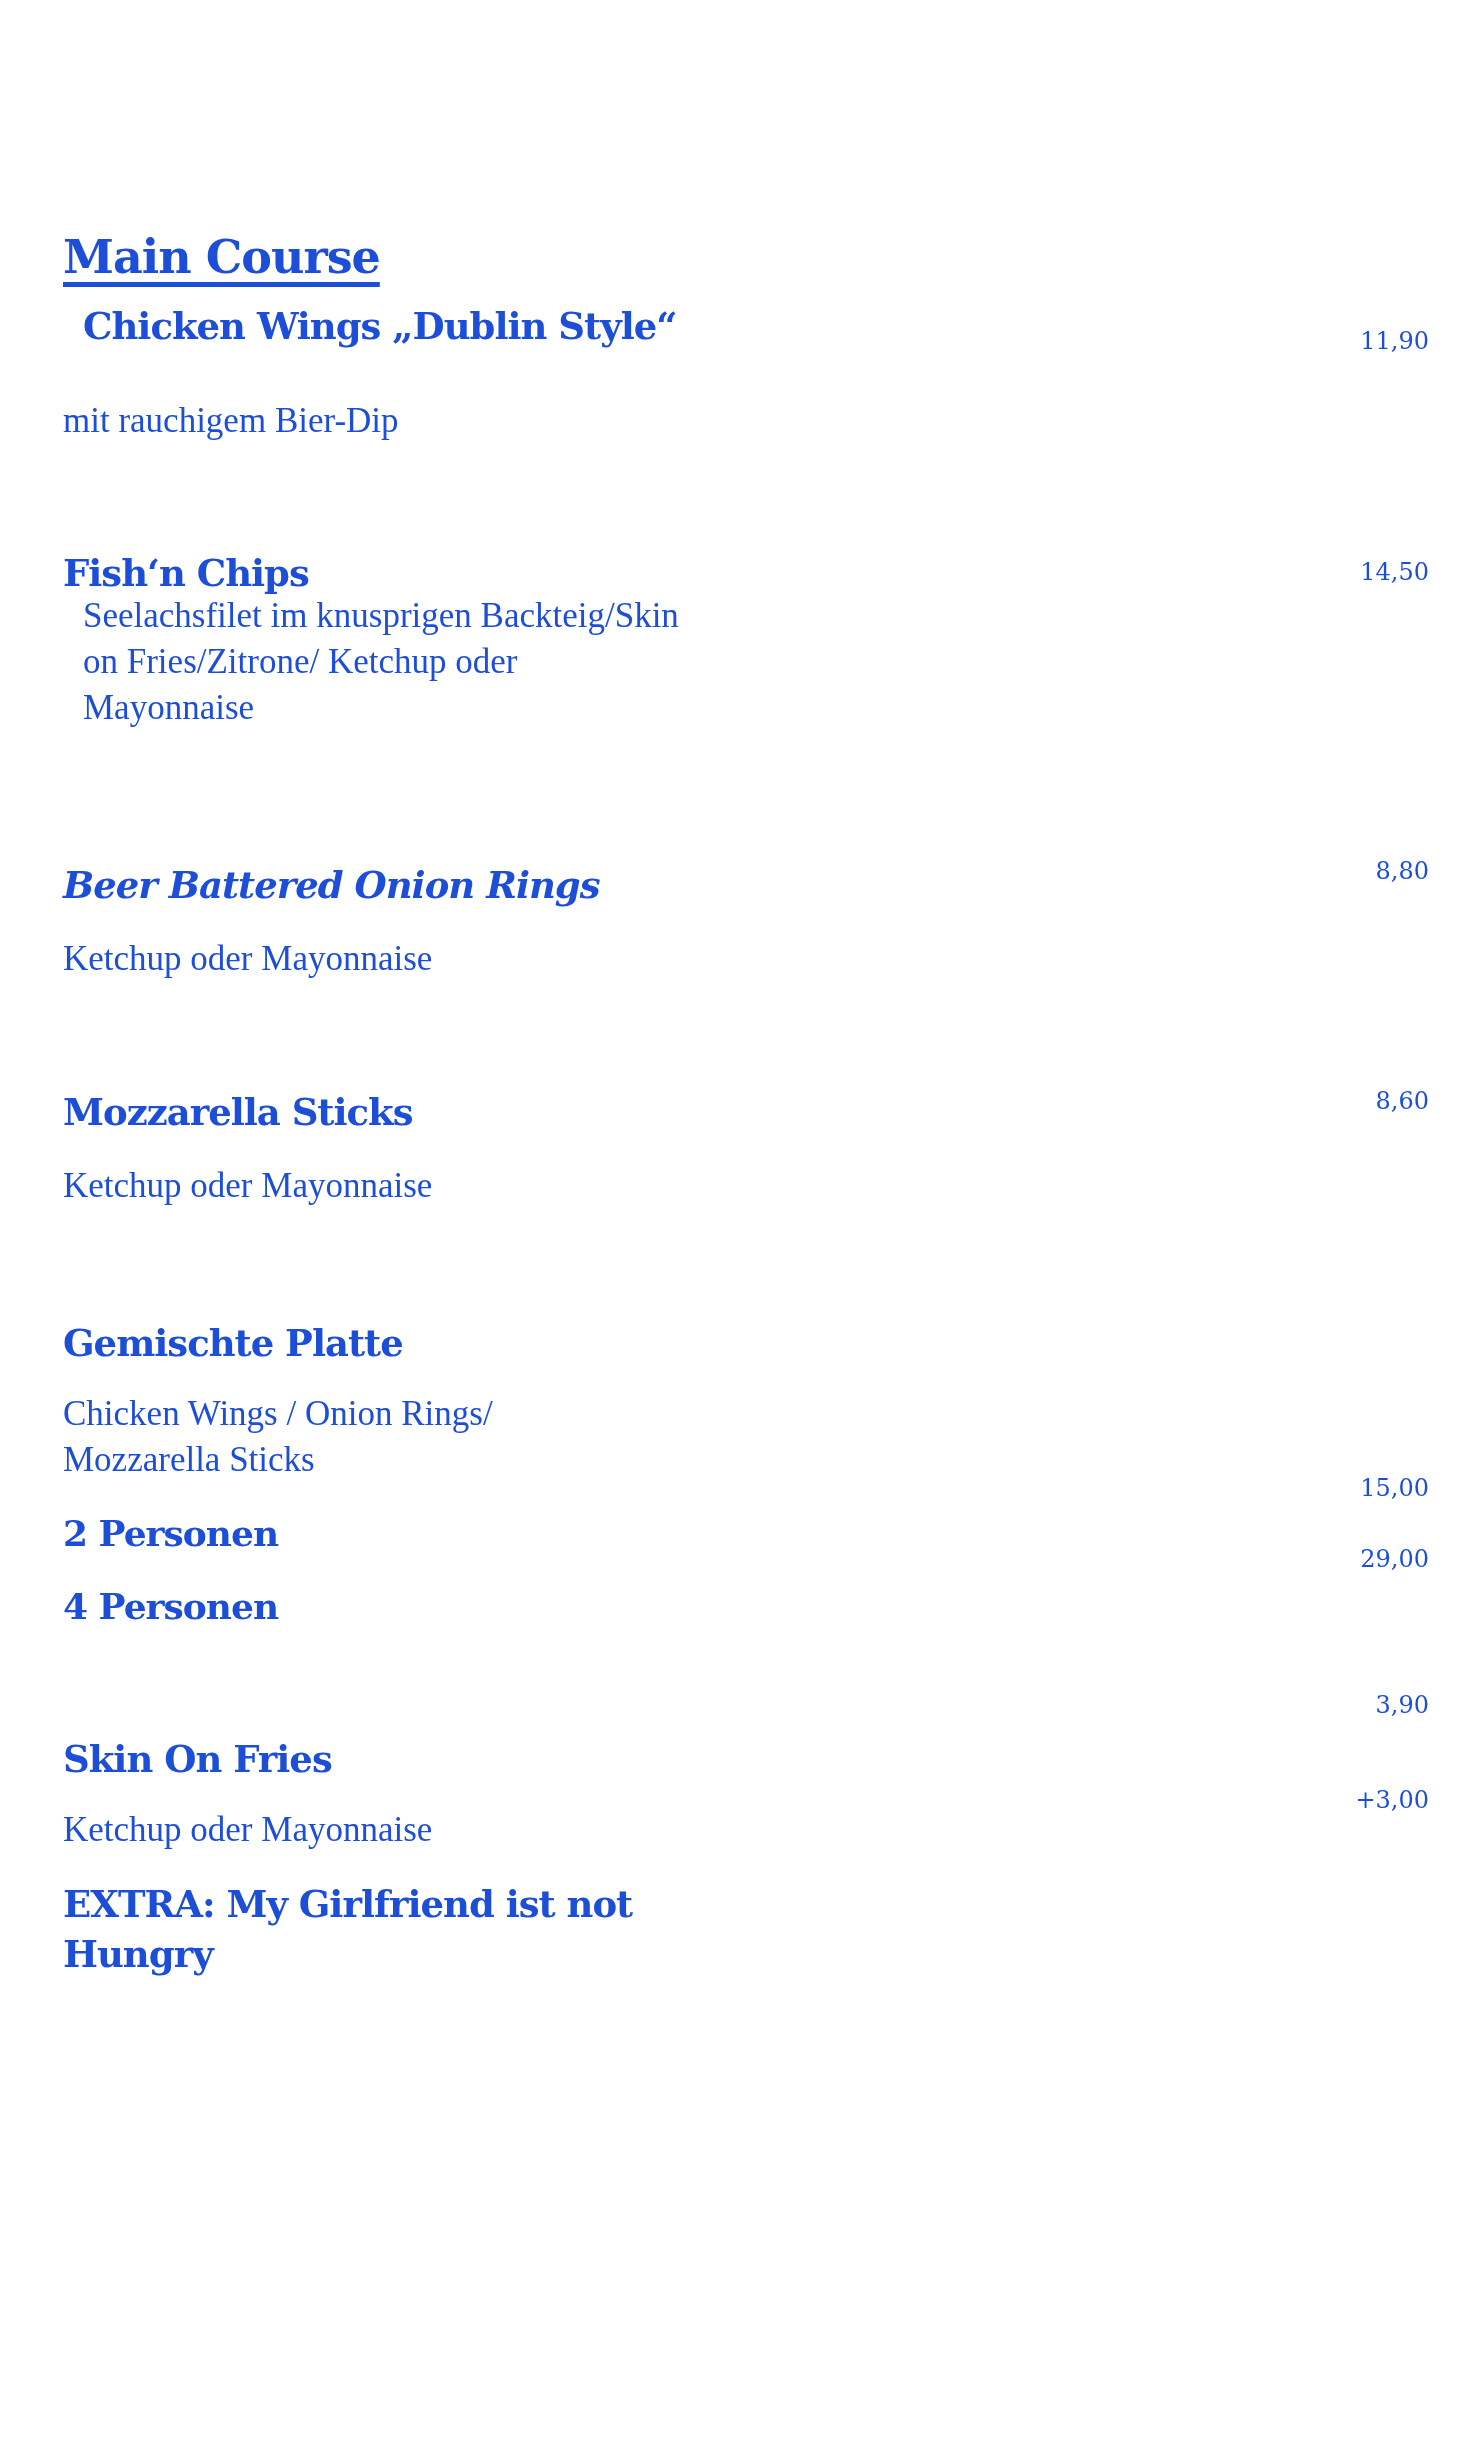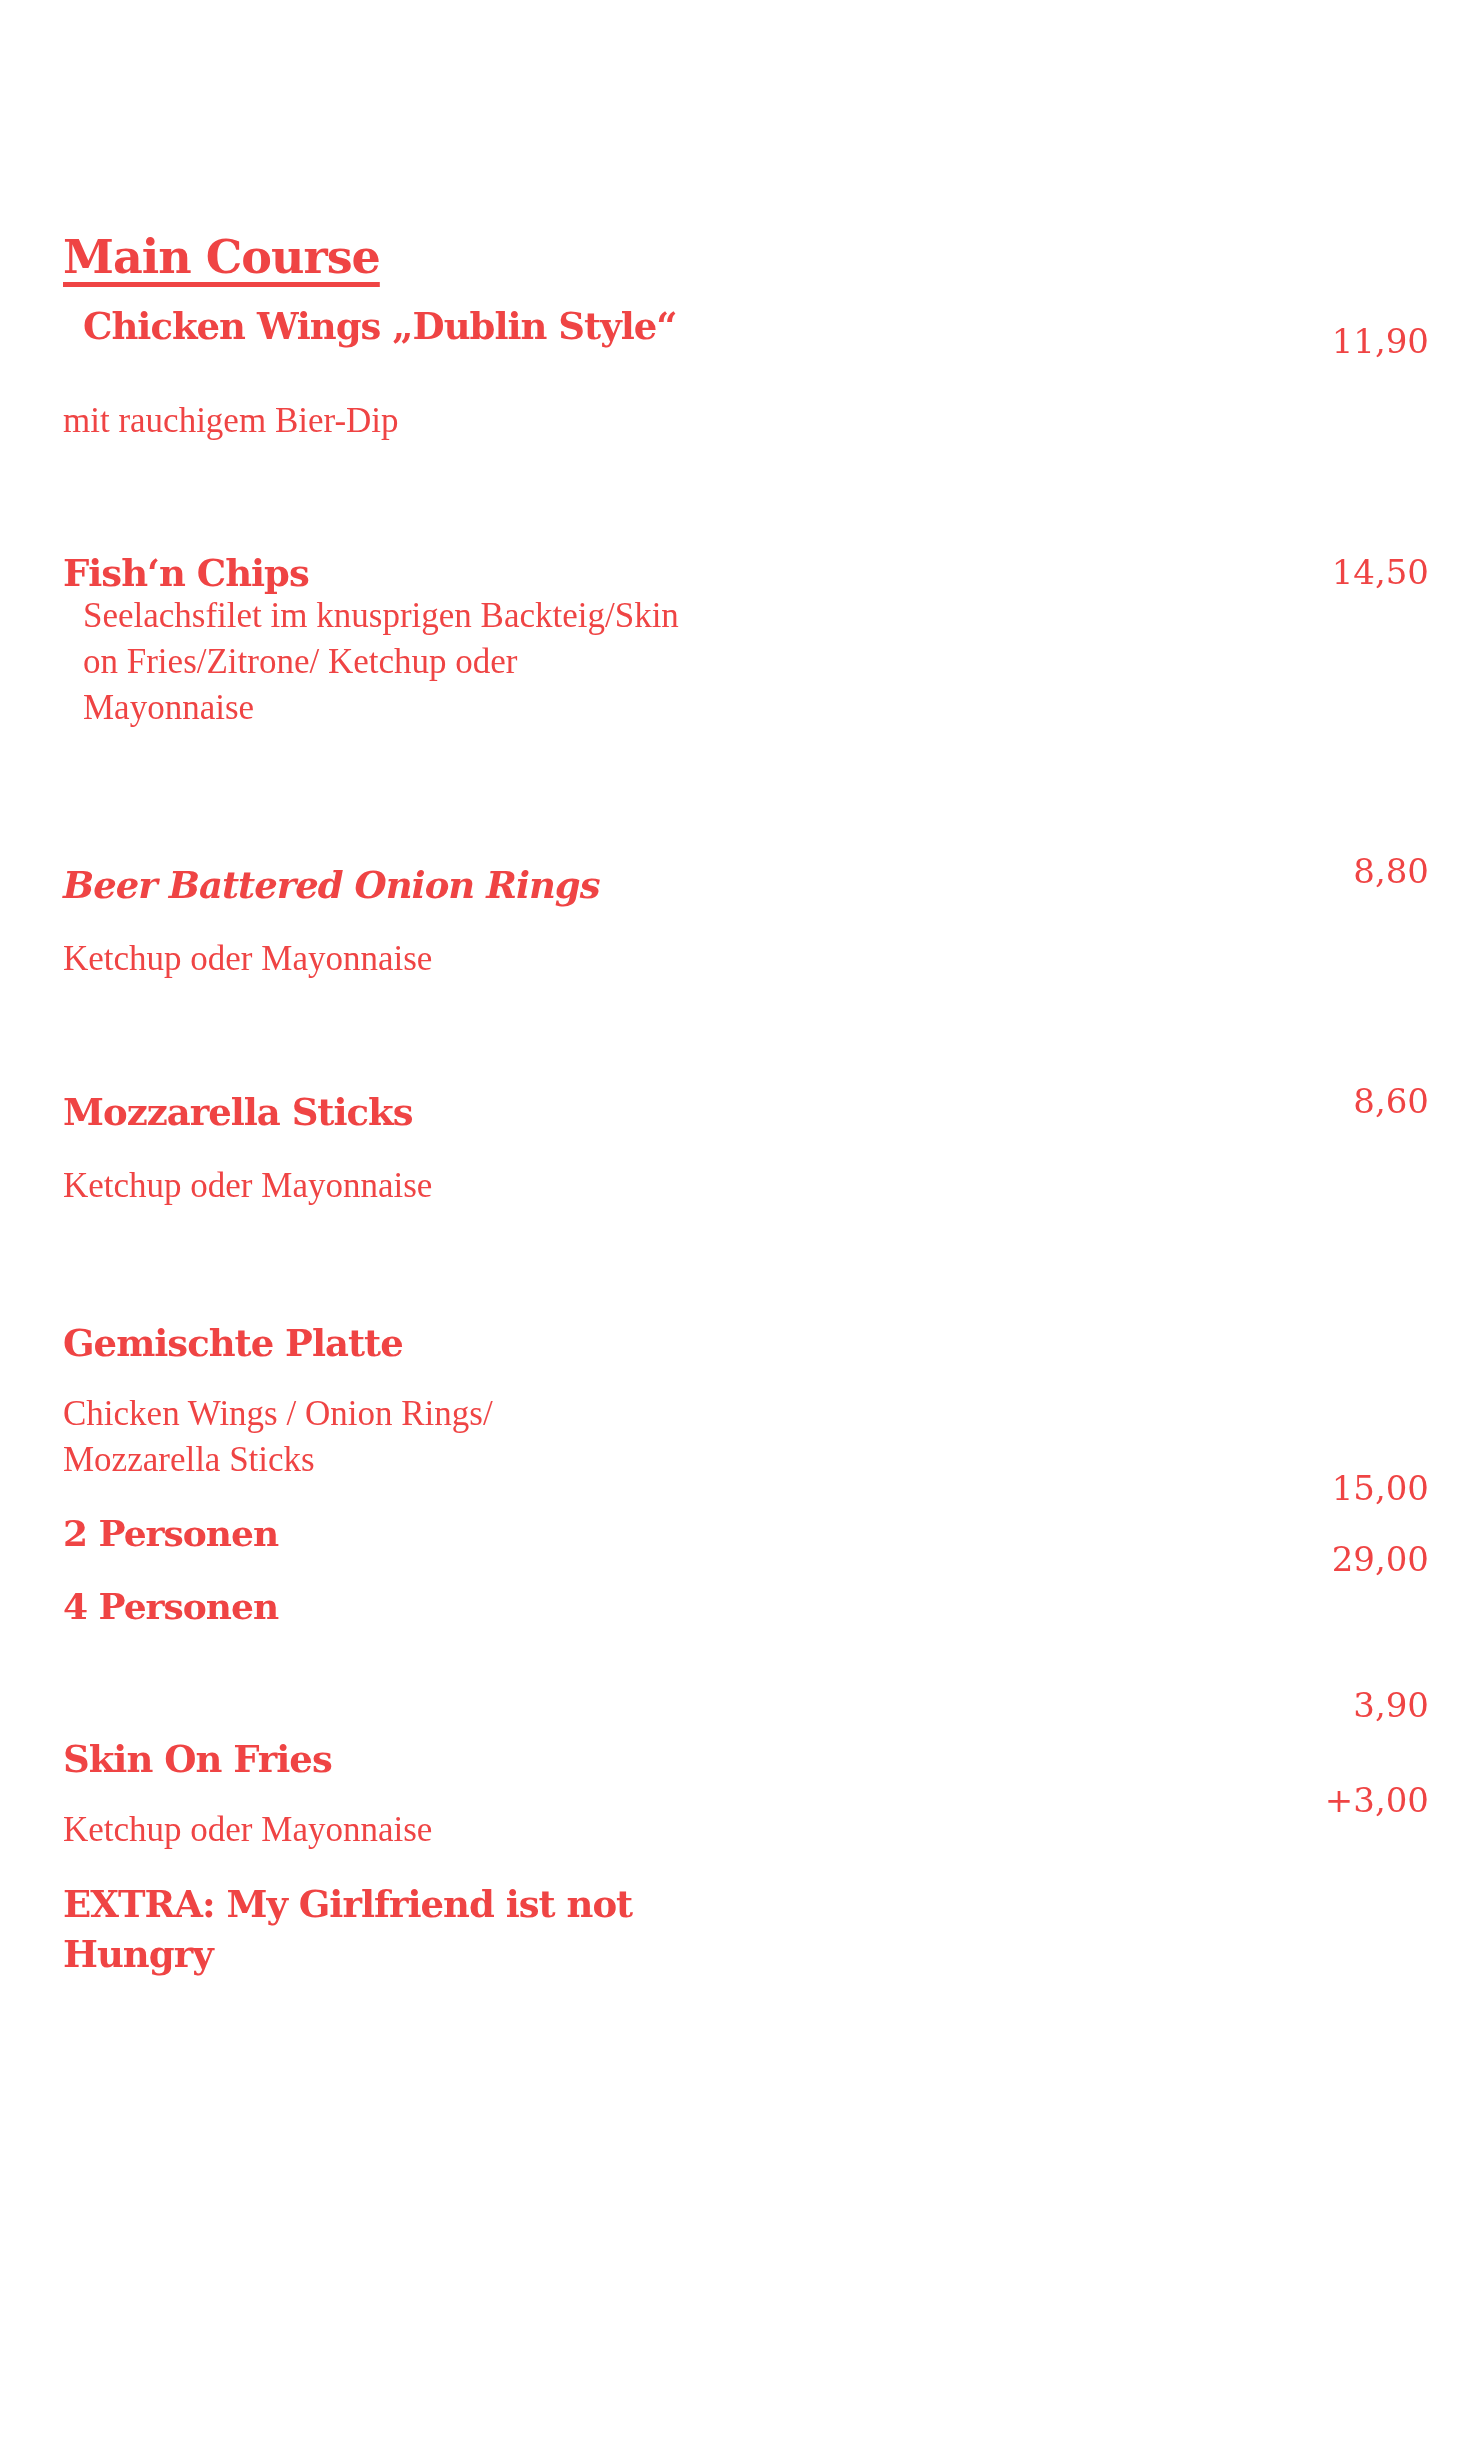--- a/index.html
+++ b/index.html
@@ -5,21 +5,21 @@
   html, body {
     margin: 0;
     padding: 0;
     background: #ffffff;
   }
   .page {
     position: relative;
     width: 1479px;
     height: 2455px;
     background: #ffffff;
-    color: #ef4444;
+    color: #1d4ed8;
     overflow: hidden;
   }
   .section-title {
     position: absolute;
     left: 63px;
     top: 232px;
     font-family: "DejaVu Serif", serif;
     font-weight: bold;
     font-size: 46px;
     letter-spacing: -1px;
@@ -46,21 +46,21 @@
     font-family: "Liberation Serif", serif;
     font-size: 35px;
     line-height: 46px;
     white-space: pre-line;
     max-width: 851px;
   }
   .item-price {
     position: absolute;
     right: 50px;
     font-family: "DejaVu Serif", serif;
-    font-size: 34px;
+    font-size: 24px;
     line-height: 40px;
     text-align: right;
     white-space: nowrap;
   }
   .variant-label {
     position: absolute;
     left: 63px;
     font-family: "DejaVu Serif", serif;
     font-weight: bold;
     font-size: 36px;

